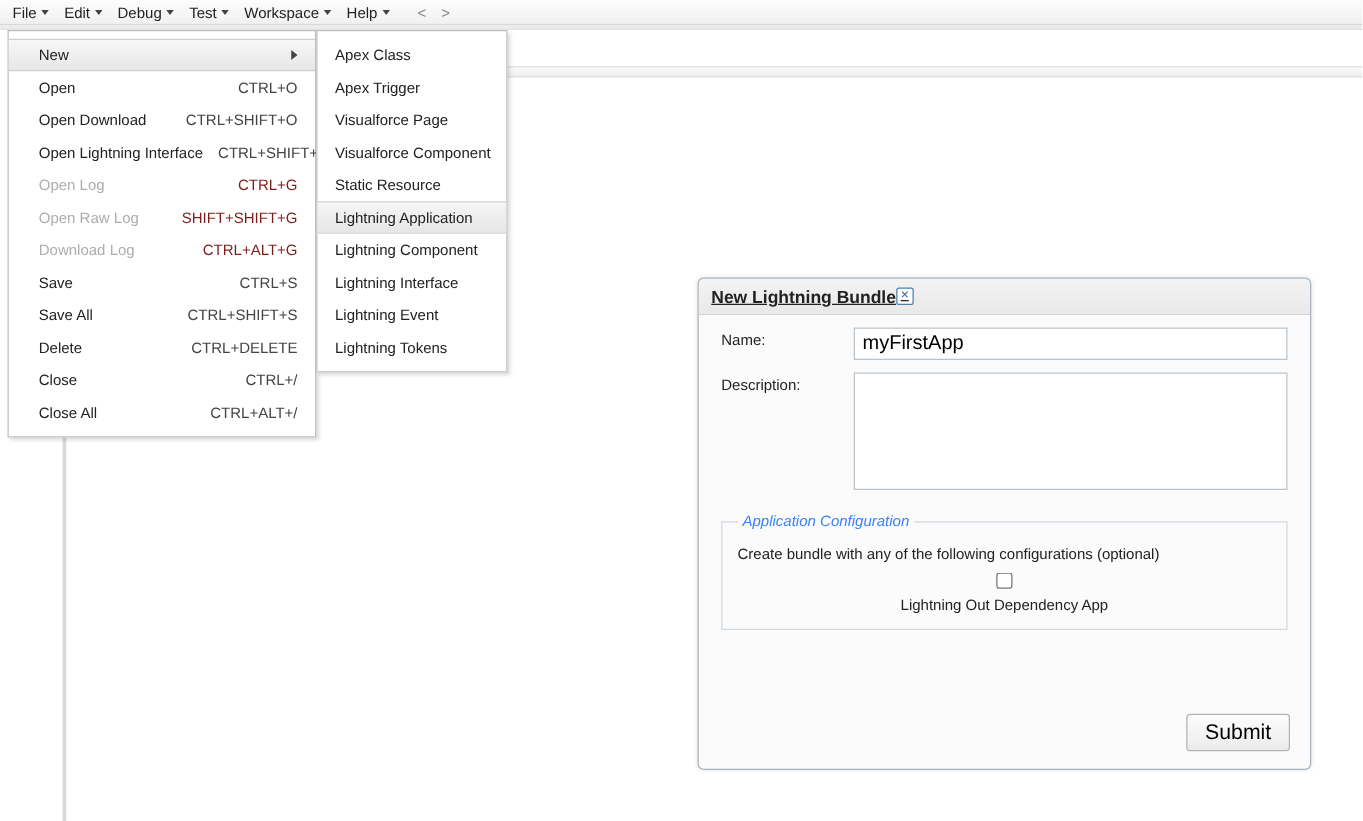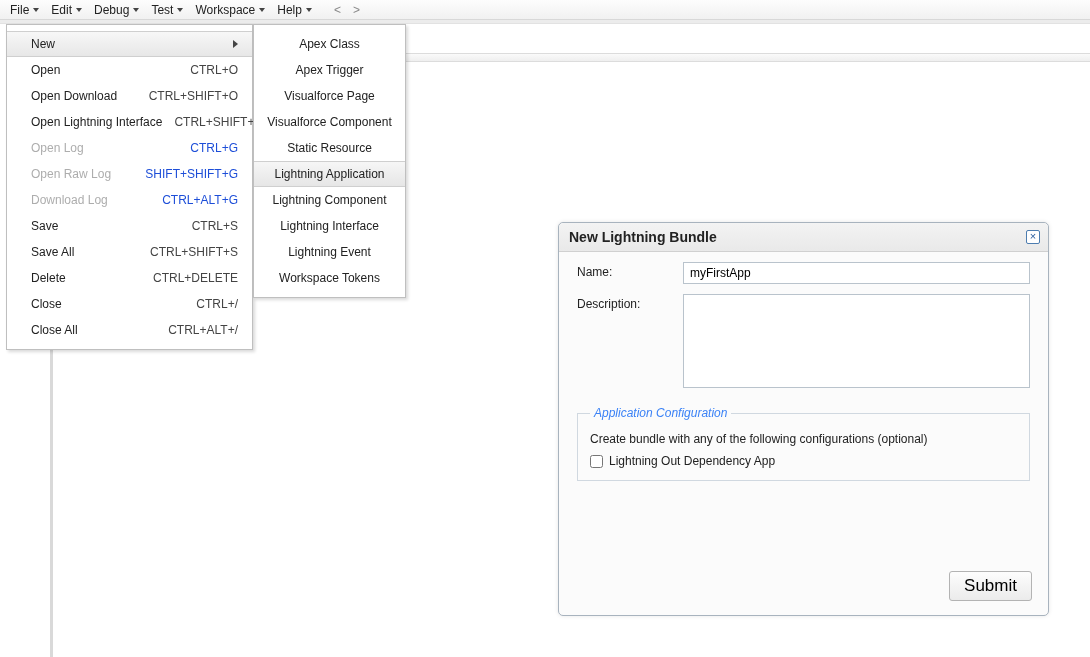--- a/index.html
+++ b/index.html
@@ -82,40 +82,40 @@
   }
   .menu-item.highlight {
     background: linear-gradient(#f7f7f7,#e7e7e7);
     border-top: 1px solid #cfcfcf;
     border-bottom: 1px solid #cfcfcf;
     padding-top: 5px; padding-bottom: 5px;
   }
   .menu-item.disabled { color: #adadad; }
   .menu-item .lbl { white-space: nowrap; }
   .menu-item .shortcut { color: #444; margin-left: 12px; white-space: nowrap; }
-  .menu-item.disabled .shortcut { color: #1d4ed8; }
+  .menu-item.disabled .shortcut { color: #7f1d1d; }
   .submenu-arrow {
     width: 0; height: 0;
     border-top: 4px solid transparent;
     border-bottom: 4px solid transparent;
     border-left: 5px solid #444;
   }
 
   
   .submenu {
     position: absolute;
     left: 253px; top: 24px;
     width: 153px;
     background: #fff;
     border: 1px solid #bfbfbf;
     box-shadow: 2px 2px 3px rgba(0,0,0,.15);
     padding: 6px 0;
     z-index: 60;
   }
-  .submenu .menu-item { padding: 6px 14px; justify-content: center; }
+  .submenu .menu-item { padding: 6px 14px; }
   .submenu .menu-item.highlight {
     background: linear-gradient(#f6f6f6,#e6e6e6);
     border-top: 1px solid #cfcfcf;
     border-bottom: 1px solid #cfcfcf;
     padding-top: 5px; padding-bottom: 5px;
   }
 
   
   .dialog {
     position: absolute;
@@ -130,23 +130,24 @@
     flex-direction: column;
   }
   .dialog-title {
     padding: 6px 8px 6px 10px;
     font-size: 14px;
     font-weight: bold;
     color: #222;
     background: linear-gradient(#f3f3f3,#e9e9e9);
     border-bottom: 1px solid #d0d0d0;
     display: flex;
-    justify-content: space-between;
+    justify-content: flex-start;
     align-items: center;
     border-radius: 5px 5px 0 0;
+    text-decoration: underline;
   }
   .close-btn {
     width: 14px; height: 14px;
     border: 1px solid #4d7db0;
     border-radius: 2px;
     font-size: 11px; line-height: 11px;
     text-align: center;
     color: #2a5d9e;
     cursor: pointer;
     background: #fff;
@@ -158,42 +159,42 @@
     display: flex;
     flex-direction: column;
   }
   .form-row { display: flex; margin-bottom: 10px; }
   .form-label { width: 106px; padding-top: 3px; }
   .text-input {
     flex: 1;
     border: 1px solid #b9c3cc;
     padding: 3px 6px;
     font-family: inherit;
-    font-size: 12px;
+    font-size: 16px;
     background: #fff;
   }
   .textarea {
     flex: 1;
     border: 1px solid #b9c3cc;
     padding: 3px 6px;
     font-family: inherit;
     font-size: 12px;
     height: 94px;
     resize: none;
     background: #fff;
   }
   fieldset.appconf {
     border: 1px solid #d0d8e0;
     margin: 8px 0 0 0;
     padding: 8px 12px 12px 12px;
     font-size: 12px;
   }
   fieldset.appconf legend { padding: 0 4px; color: #3b82f6; font-style: italic; }
   .conf-text { margin: 4px 0 8px 0; }
-  .checkbox-row { display: flex; align-items: center; gap: 6px; }
+  .checkbox-row { display: flex; align-items: center; gap: 6px; flex-direction: column; }
   .checkbox-row input { width: 13px; height: 13px; margin:0; }
 
   .dialog-footer {
     padding: 10px 16px 14px 16px;
     display: flex;
     justify-content: flex-end;
   }
   .btn {
     min-width: 70px;
     padding: 4px 14px;
@@ -319,21 +320,21 @@
   <div class="menu-item">
     <span class="lbl">Lightning Component</span>
   </div>
   <div class="menu-item">
     <span class="lbl">Lightning Interface</span>
   </div>
   <div class="menu-item">
     <span class="lbl">Lightning Event</span>
   </div>
   <div class="menu-item">
-    <span class="lbl">Workspace Tokens</span>
+    <span class="lbl">Lightning Tokens</span>
   </div>
 </div>
 
 <div class="dialog">
   <div class="dialog-title">
     <span>New Lightning Bundle</span>
     <span class="close-btn">
       <span>×</span>
     </span>
   </div>

